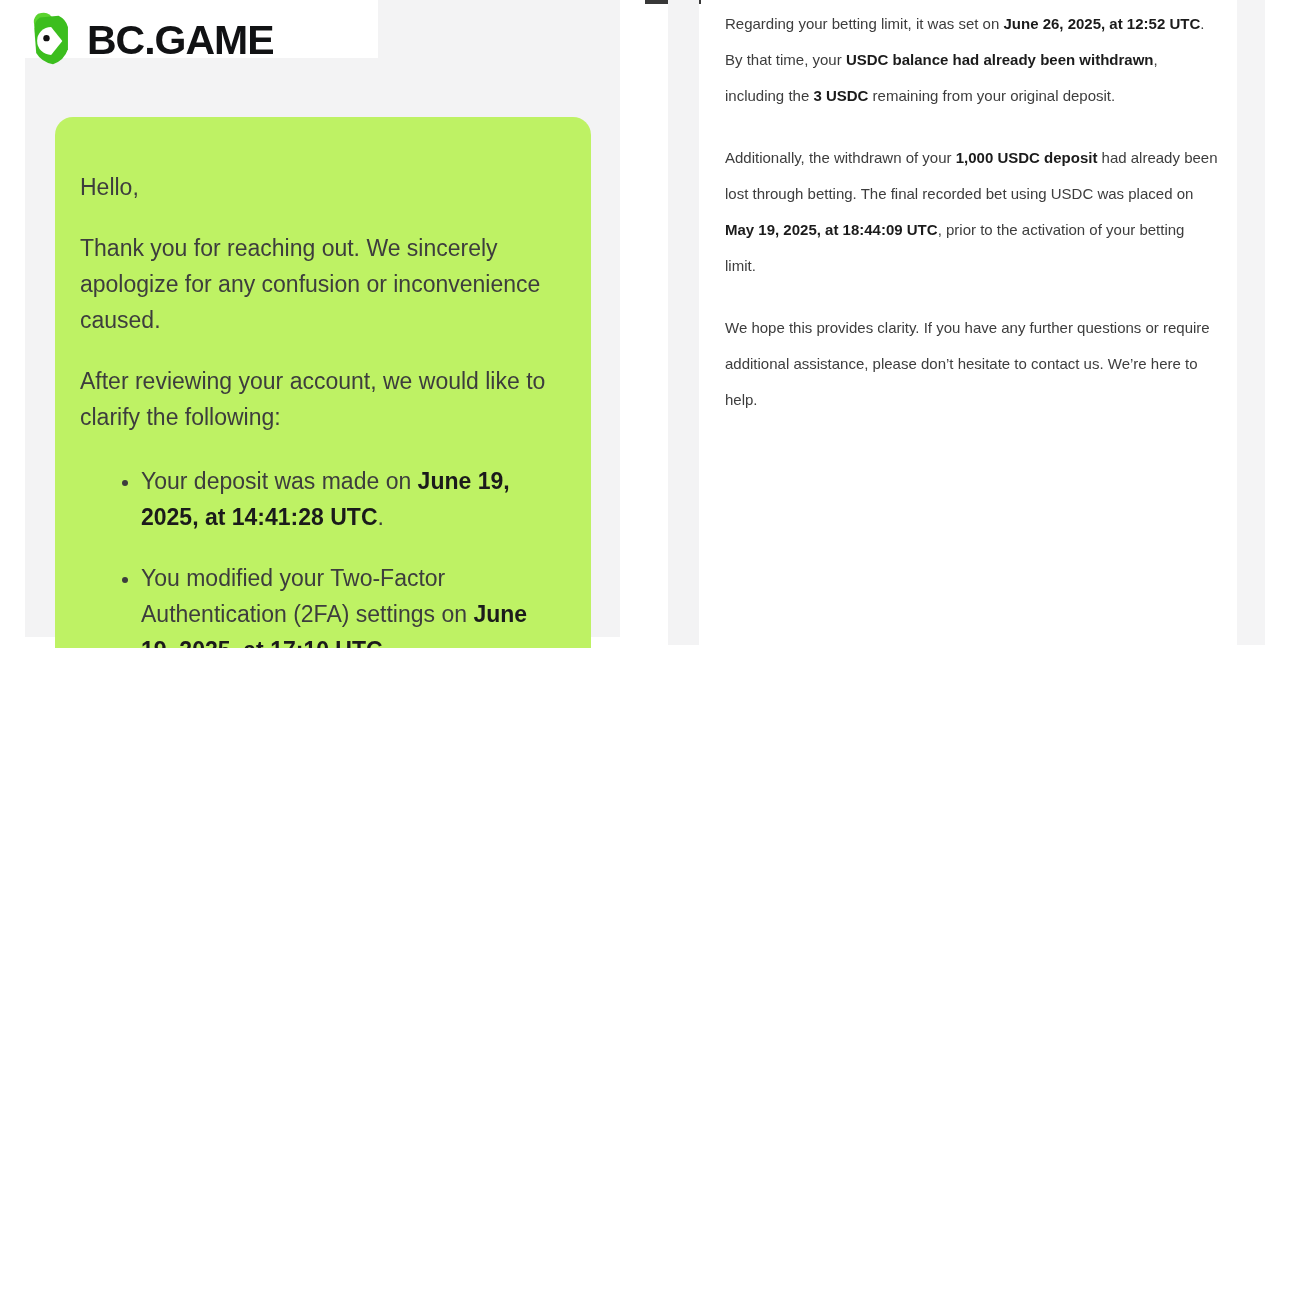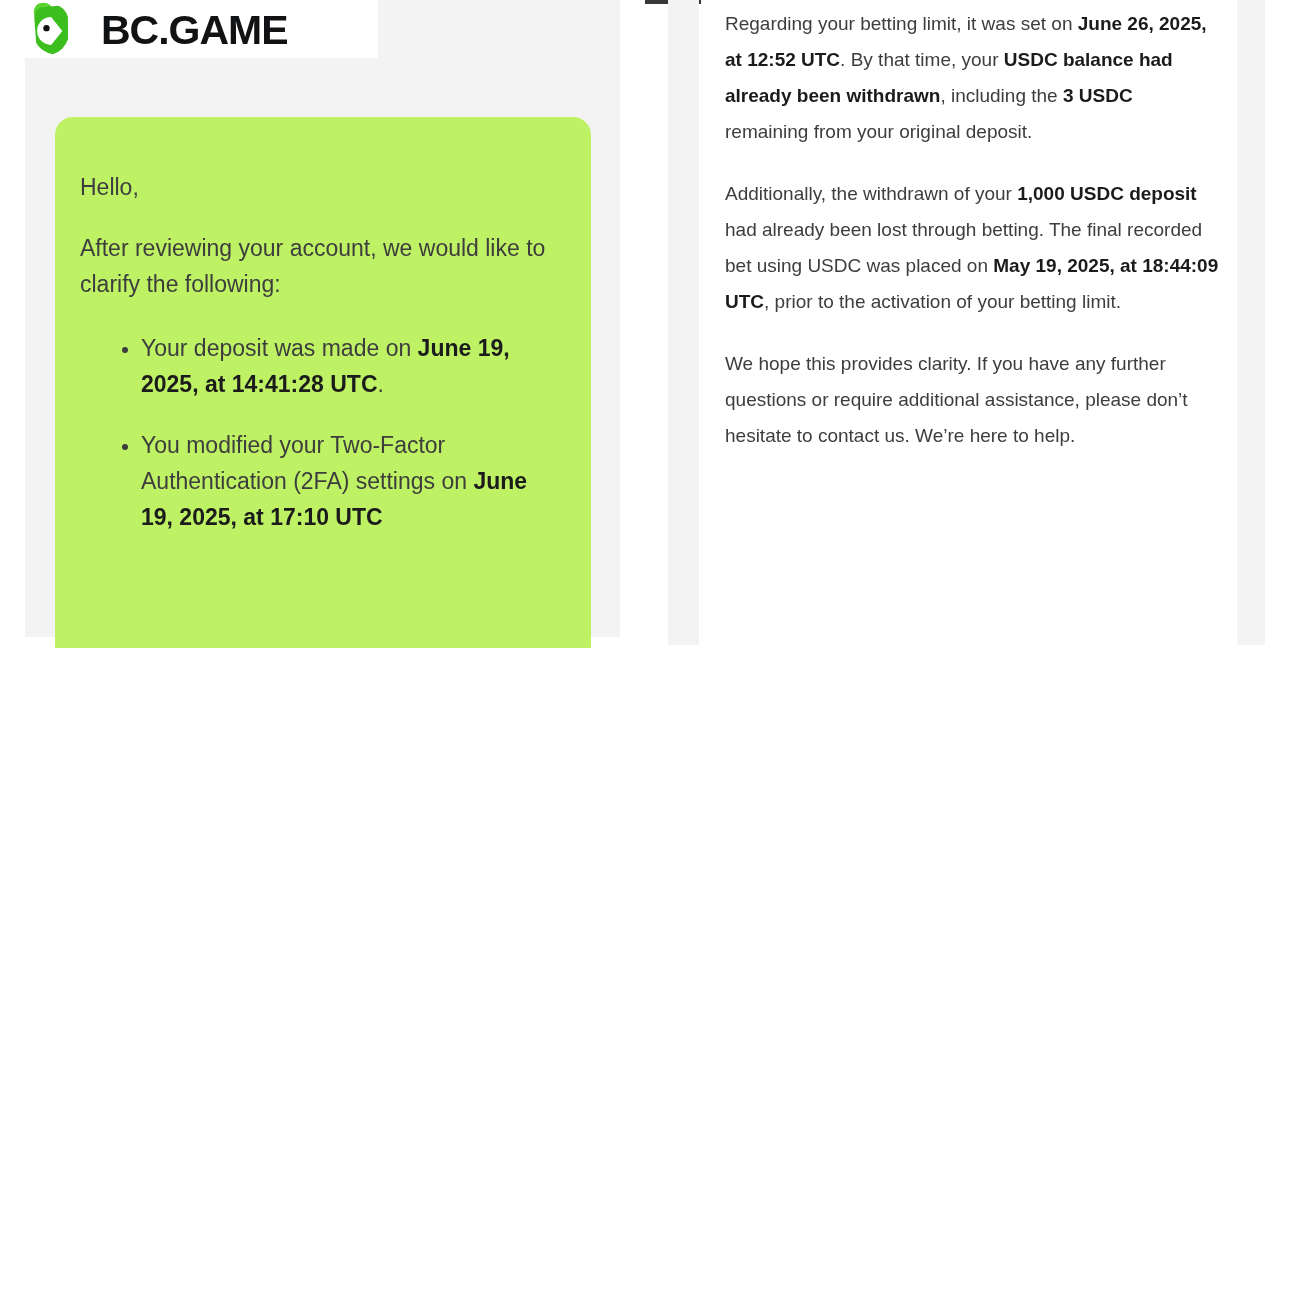--- a/index.html
+++ b/index.html
@@ -14,22 +14,22 @@
   
   .left-gray-panel{
     position:absolute;left:25px;top:0;width:595px;height:637px;
     background:#f3f3f4;
   }
   .header-band{
     position:absolute;left:0;top:0;width:378px;height:58px;
     background:#ffffff;
   }
   .logo{
-    position:absolute;left:25px;top:2px;height:56px;
-    display:flex;align-items:flex-end;gap:20px;
+    position:absolute;left:25px;top:12px;height:56px;
+    display:flex;align-items:flex-end;gap:6px;
   }
   .logo-icon{width:56px;height:56px;display:block;}
   .logo-text{
     font-size:41px;font-weight:800;color:#111214;
     letter-spacing:-1px;line-height:56px;
   }
   .email-card{
     position:absolute;left:55px;top:117px;width:536px;height:531px;
     background:#bef264;border-radius:18px 18px 0 0;
     overflow:hidden;box-sizing:border-box;
@@ -59,21 +59,21 @@
   }
   .right-strip-right{
     position:absolute;left:1237px;top:0;width:28px;height:645px;
     background:#f4f4f5;
   }
   .right-text{
     position:absolute;left:725px;top:6px;width:494px;
   }
   .right-text p{
     margin:0 0 26px 0;
-    font-size:19px;line-height:36px;color:#3d3d3d;
+    font-size:15px;line-height:36px;color:#3d3d3d;
   }
   .b{font-weight:bold;color:#1b1b1b;}
 </style>
 </head>
 <body>
 
 <div class="left-gray-panel"></div>
 
 <div class="header-band">
   <div class="logo">
@@ -86,20 +86,21 @@
       <path d="M28 16 A15 15 0 1 0 28 46 L40 31 Z" fill="#ffffff"></path>
 
       <circle cx="23" cy="28" r="3.4" fill="#111111"></circle>
     </svg>
     <span class="logo-text">BC.GAME</span>
   </div>
 </div>
 
 <div class="email-card">
   <p><span>Hello,</span></p>
+  <p><span>Thank you for reaching out. We sincerely apologize for any confusion or inconvenience caused.</span></p>
   <p><span>After reviewing your account, we would like to clarify the following:</span></p>
   <ul>
     <li><span>Your deposit was made on </span><span class="b">June 19, 2025, at 14:41:28 UTC</span><span>.</span></li>
     <li><span>You modified your Two-Factor Authentication (2FA) settings on </span><span class="b">June 19, 2025, at 17:10 UTC</span></li>
   </ul>
 </div>
 
 <div class="dark-top-bar"></div>
 <div class="right-strip-left"></div>
 <div class="right-strip-right"></div>

